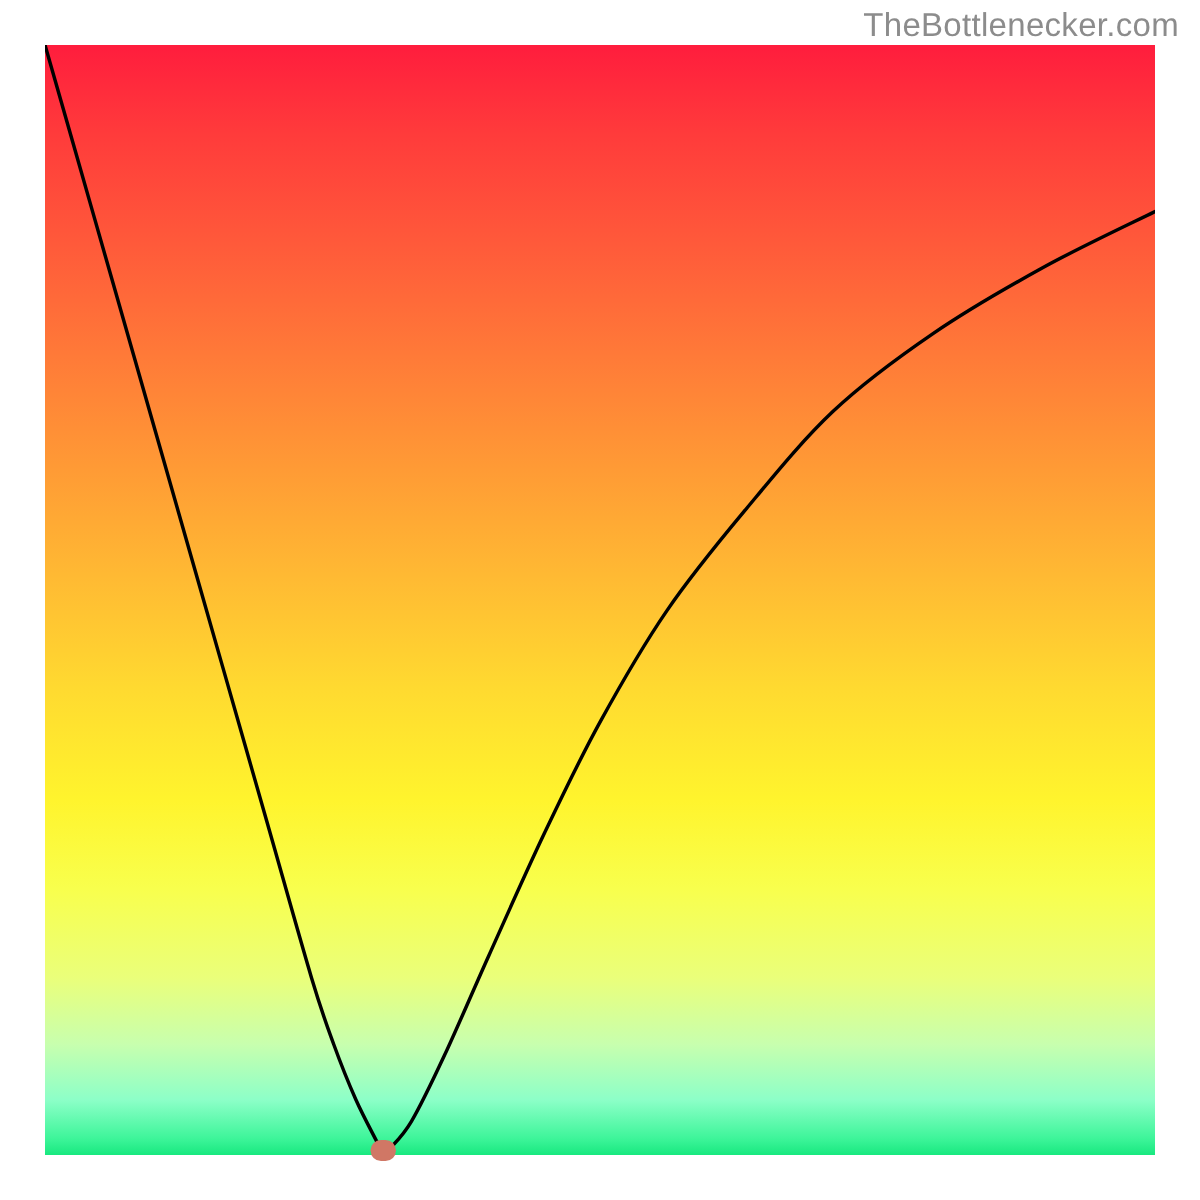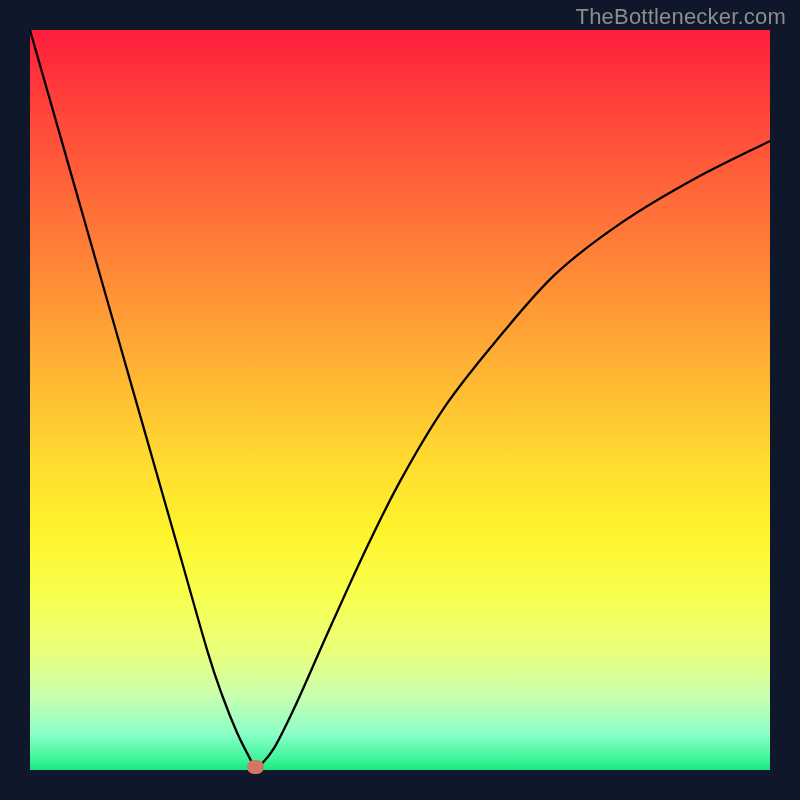--- a/index.html
+++ b/index.html
@@ -9,21 +9,21 @@
     height: 800px;
     background: #000;
     font-family: Arial, Helvetica, sans-serif;
     overflow: hidden;
   }
   .frame {
     position: absolute;
     top: 0; left: 0;
     width: 800px;
     height: 800px;
-    background: #0f172a;
+    background: #ffffff;
   }
   .plot-area {
     position: absolute;
     top: 30px;
     left: 30px;
     width: 740px;
     height: 740px;
     background: linear-gradient(
       to bottom,
       #ff1d3d 0%,

